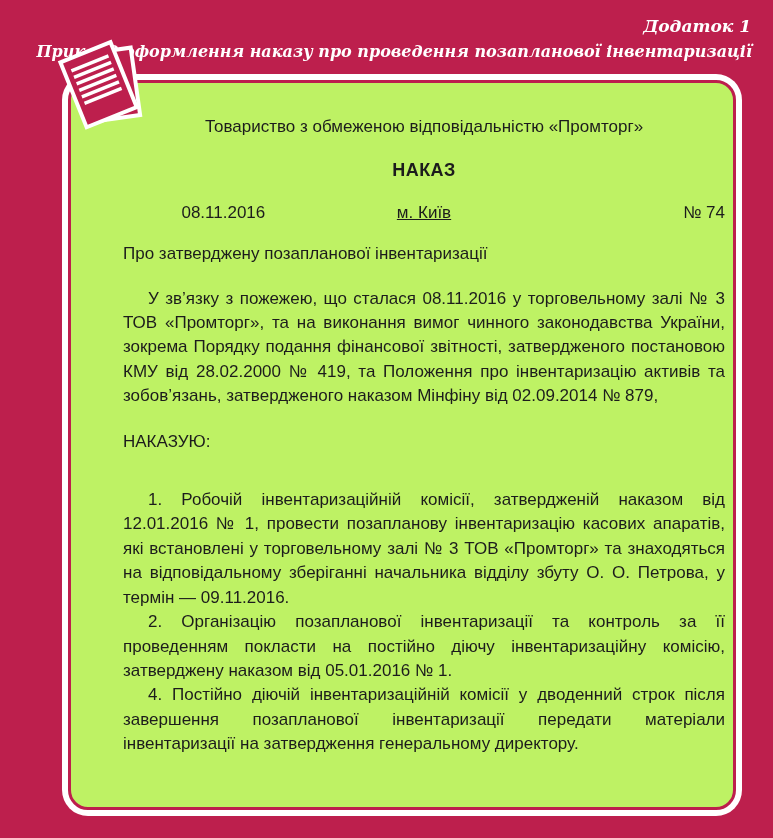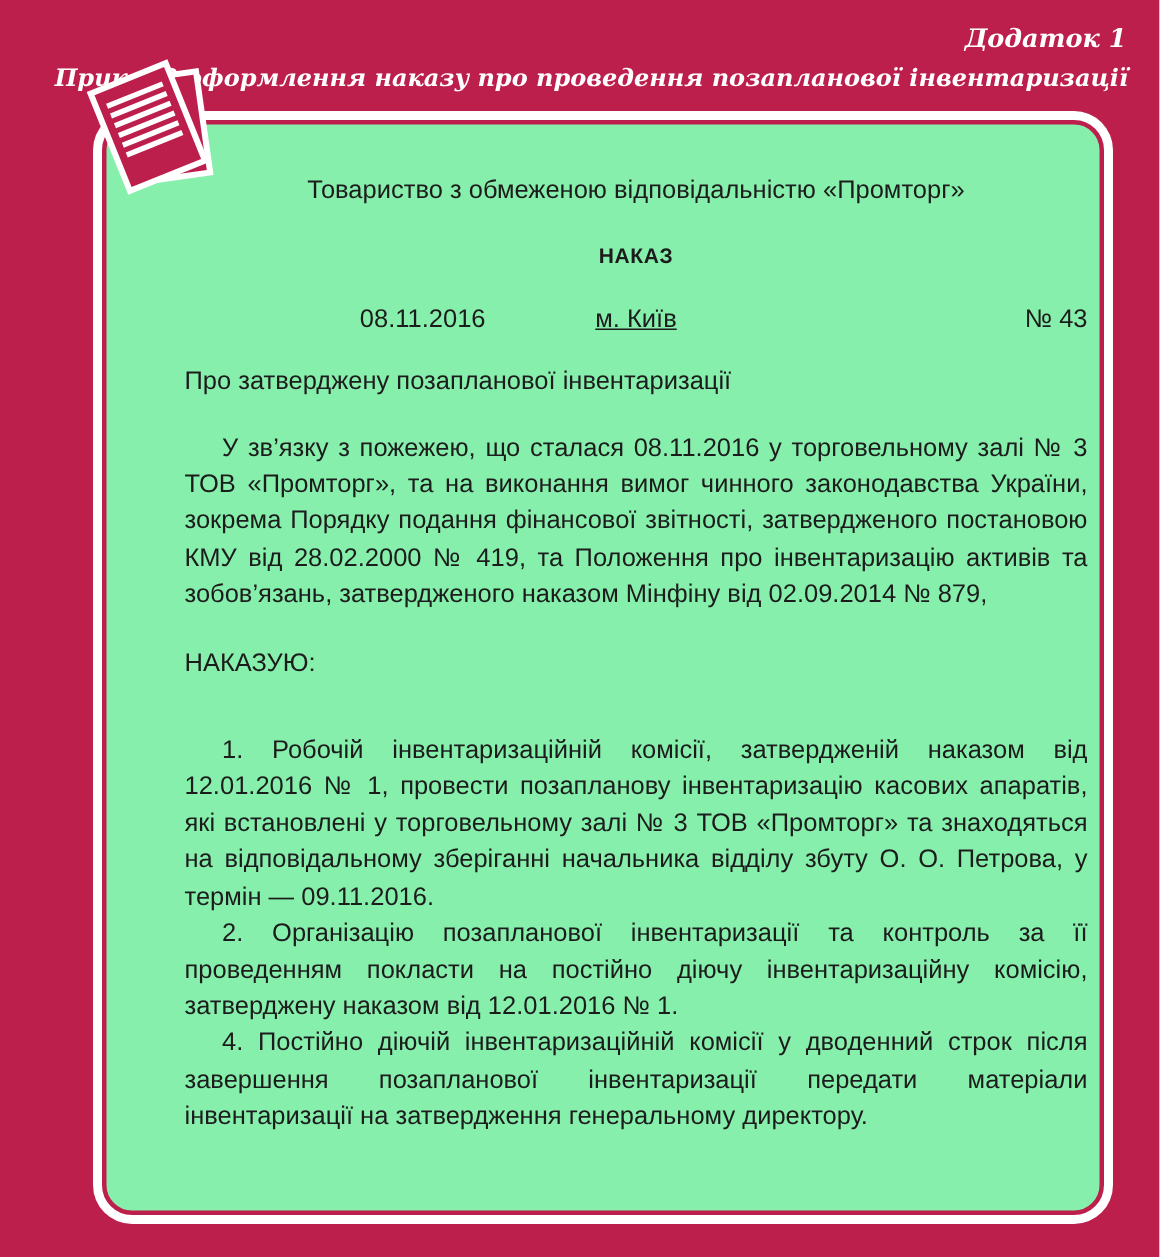--- a/index.html
+++ b/index.html
@@ -25,41 +25,41 @@
     font-family:"DejaVu Serif",serif;
     font-style:italic;font-weight:bold;
     font-size:16px;
     white-space:nowrap;
   }
   
   .card{
     position:absolute;left:68px;top:80px;
     width:668px;height:730px;
     box-sizing:border-box;
-    background:#86efac;
+    background:#bef264;
     border:3px solid #bd1f4d;
     border-radius:20px;
     box-shadow:0 0 0 6px #ffffff;
     z-index:1;
   }
   .content{
     position:absolute;left:0;top:0;right:0;bottom:0;
     padding:20px 8px 0 52px;
     color:#1c1c1c;
     font-size:17px;
     line-height:24.4px;
   }
   .content p{margin:0;}
   .company{text-align:center;margin-top:12px !important;}
   .doc-type{
-    text-align:center;font-weight:bold;font-size:14px;
+    text-align:center;font-weight:bold;font-size:18px;
     margin-top:19px !important;letter-spacing:.4px;
   }
   .meta-row{display:flex;margin-top:18px;align-items:baseline;}
-  .meta-row .m-left{flex:1;text-align:right;}
+  .meta-row .m-left{flex:1;text-align:center;}
   .meta-row .m-center{flex:1;text-align:center;text-decoration:underline;}
   .meta-row .m-right{flex:1;text-align:right;}
   .subject{margin-top:17px !important;text-align:left;}
   .preamble{margin-top:20px !important;text-indent:25px;text-align:justify;}
   .order-word{margin-top:21px !important;}
   .items{margin-top:34px;}
   .items p{text-indent:25px;text-align:justify;}
   
   .doc-icon{
     position:absolute;left:54px;top:38px;
@@ -94,31 +94,31 @@
   <div class="card">
     <div class="content">
 
       <p class="company">Товариство з обмеженою відповідальністю «Промторг»</p>
 
       <p class="doc-type">НАКАЗ</p>
 
       <div class="meta-row">
         <span class="m-left">08.11.2016</span>
         <span class="m-center">м. Київ</span>
-        <span class="m-right">№ 43</span>
+        <span class="m-right">№ 74</span>
       </div>
 
       <p class="subject">Про затверджену позапланової інвентаризації</p>
 
       <p class="preamble">У зв’язку з пожежею, що сталася 08.11.2016 у торговельному залі № 3 ТОВ «Промторг», та на виконання вимог чинного законодавства України, зокрема Порядку подання фінансової звітності, затвердженого постановою КМУ від 28.02.2000 № 419, та Положення про інвентаризацію активів та зобов’язань, затвердженого наказом Мінфіну від 02.09.2014 № 879,</p>
 
       <p class="order-word">НАКАЗУЮ:</p>
 
       <div class="items">
         <p>1. Робочій інвентаризаційній комісії, затвердженій наказом від 12.01.2016 № 1, провести позапланову інвентаризацію касових апаратів, які встановлені у торговельному залі № 3 ТОВ «Промторг» та знаходяться на відповідальному зберіганні начальника відділу збуту О. О. Петрова, у термін — 09.11.2016.</p>
-        <p>2. Організацію позапланової інвентаризації та контроль за її проведенням покласти на постійно діючу інвентаризаційну комісію, затверджену наказом від 12.01.2016 № 1.</p>
+        <p>2. Організацію позапланової інвентаризації та контроль за її проведенням покласти на постійно діючу інвентаризаційну комісію, затверджену наказом від 05.01.2016 № 1.</p>
         <p>4. Постійно діючій інвентаризаційній комісії у дводенний строк після завершення позапланової інвентаризації передати матеріали інвентаризації на затвердження генеральному директору.</p>
       </div>
 
     </div>
   </div>
 
 </div>
 
 </body></html>

